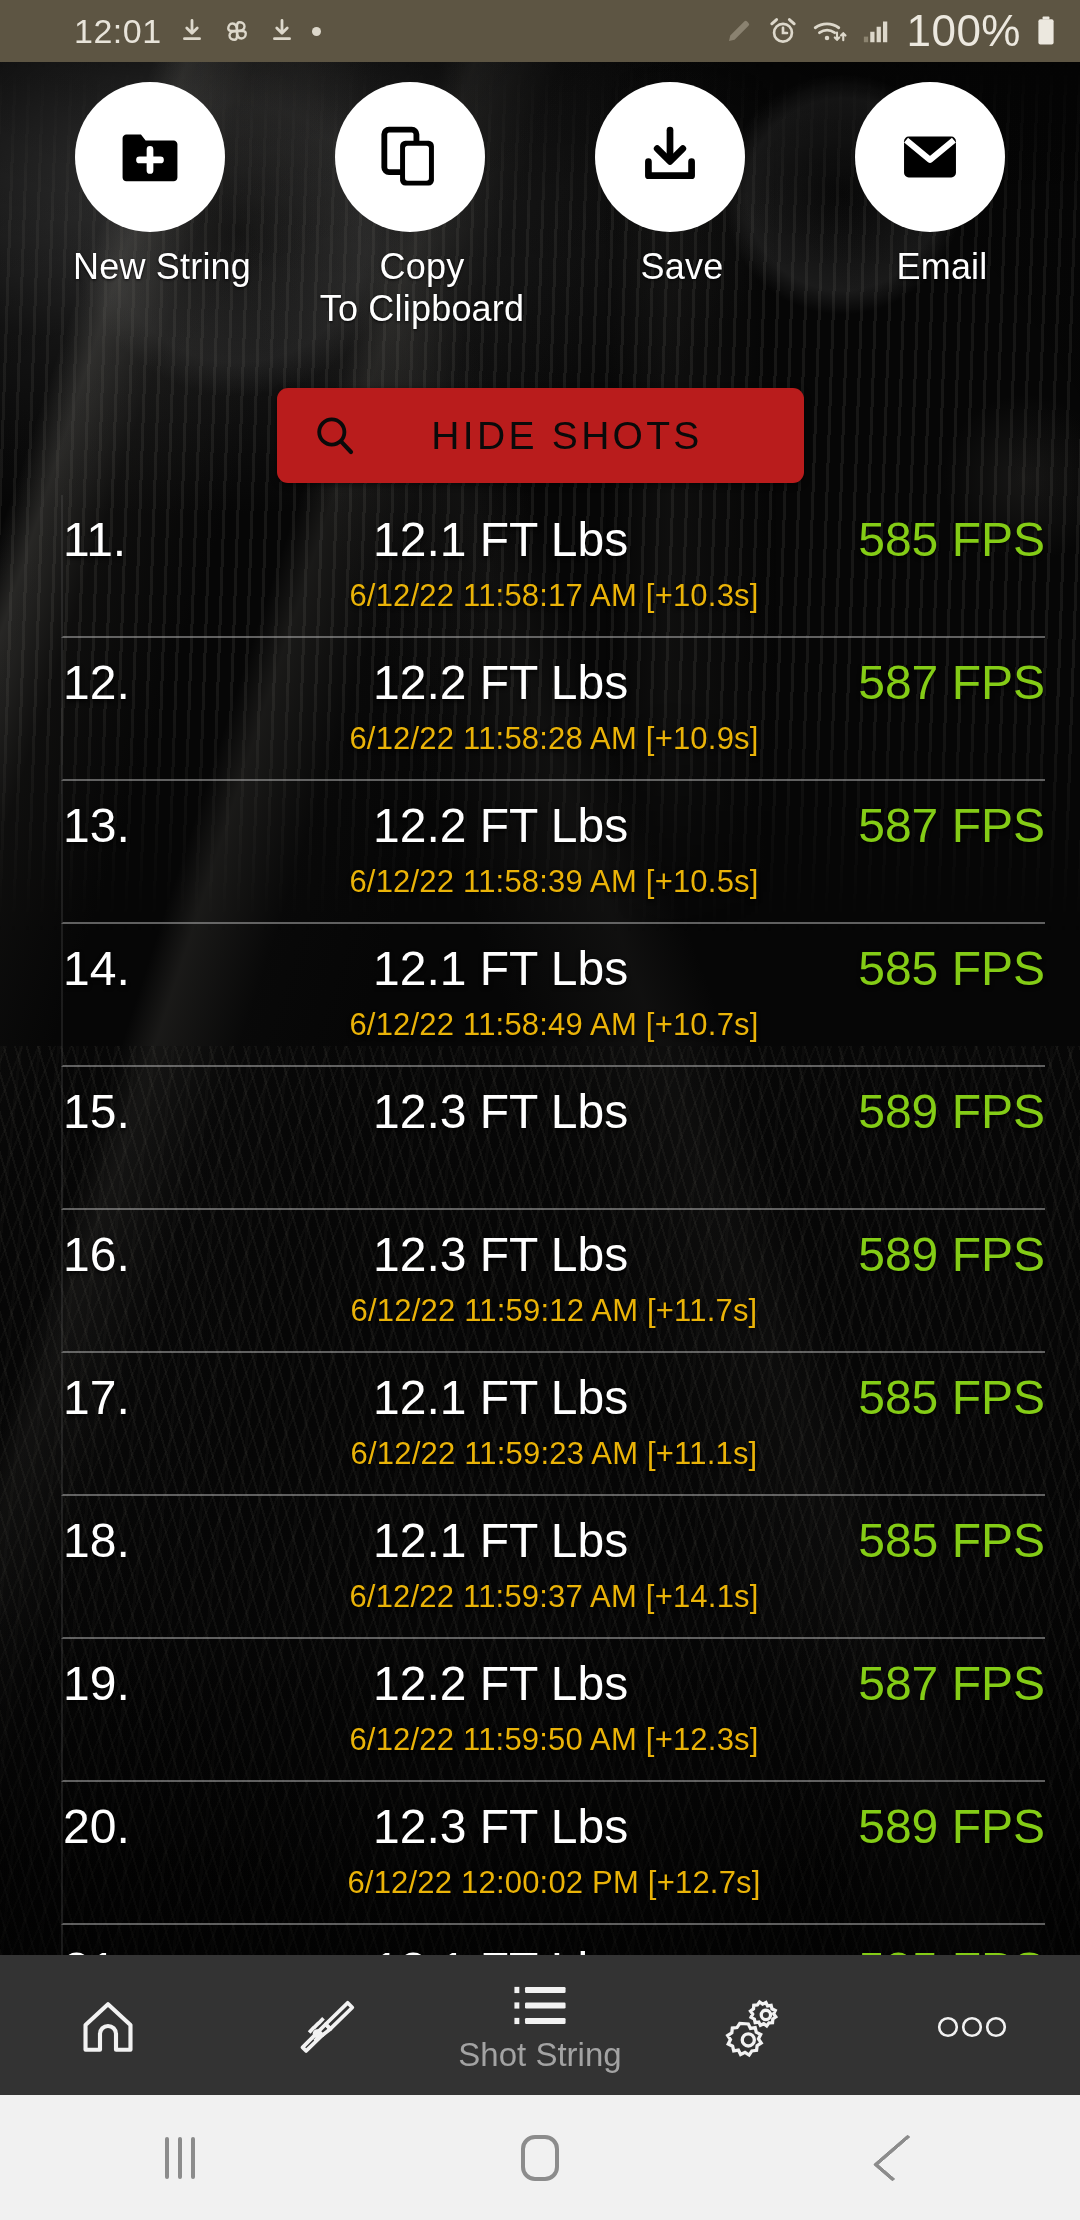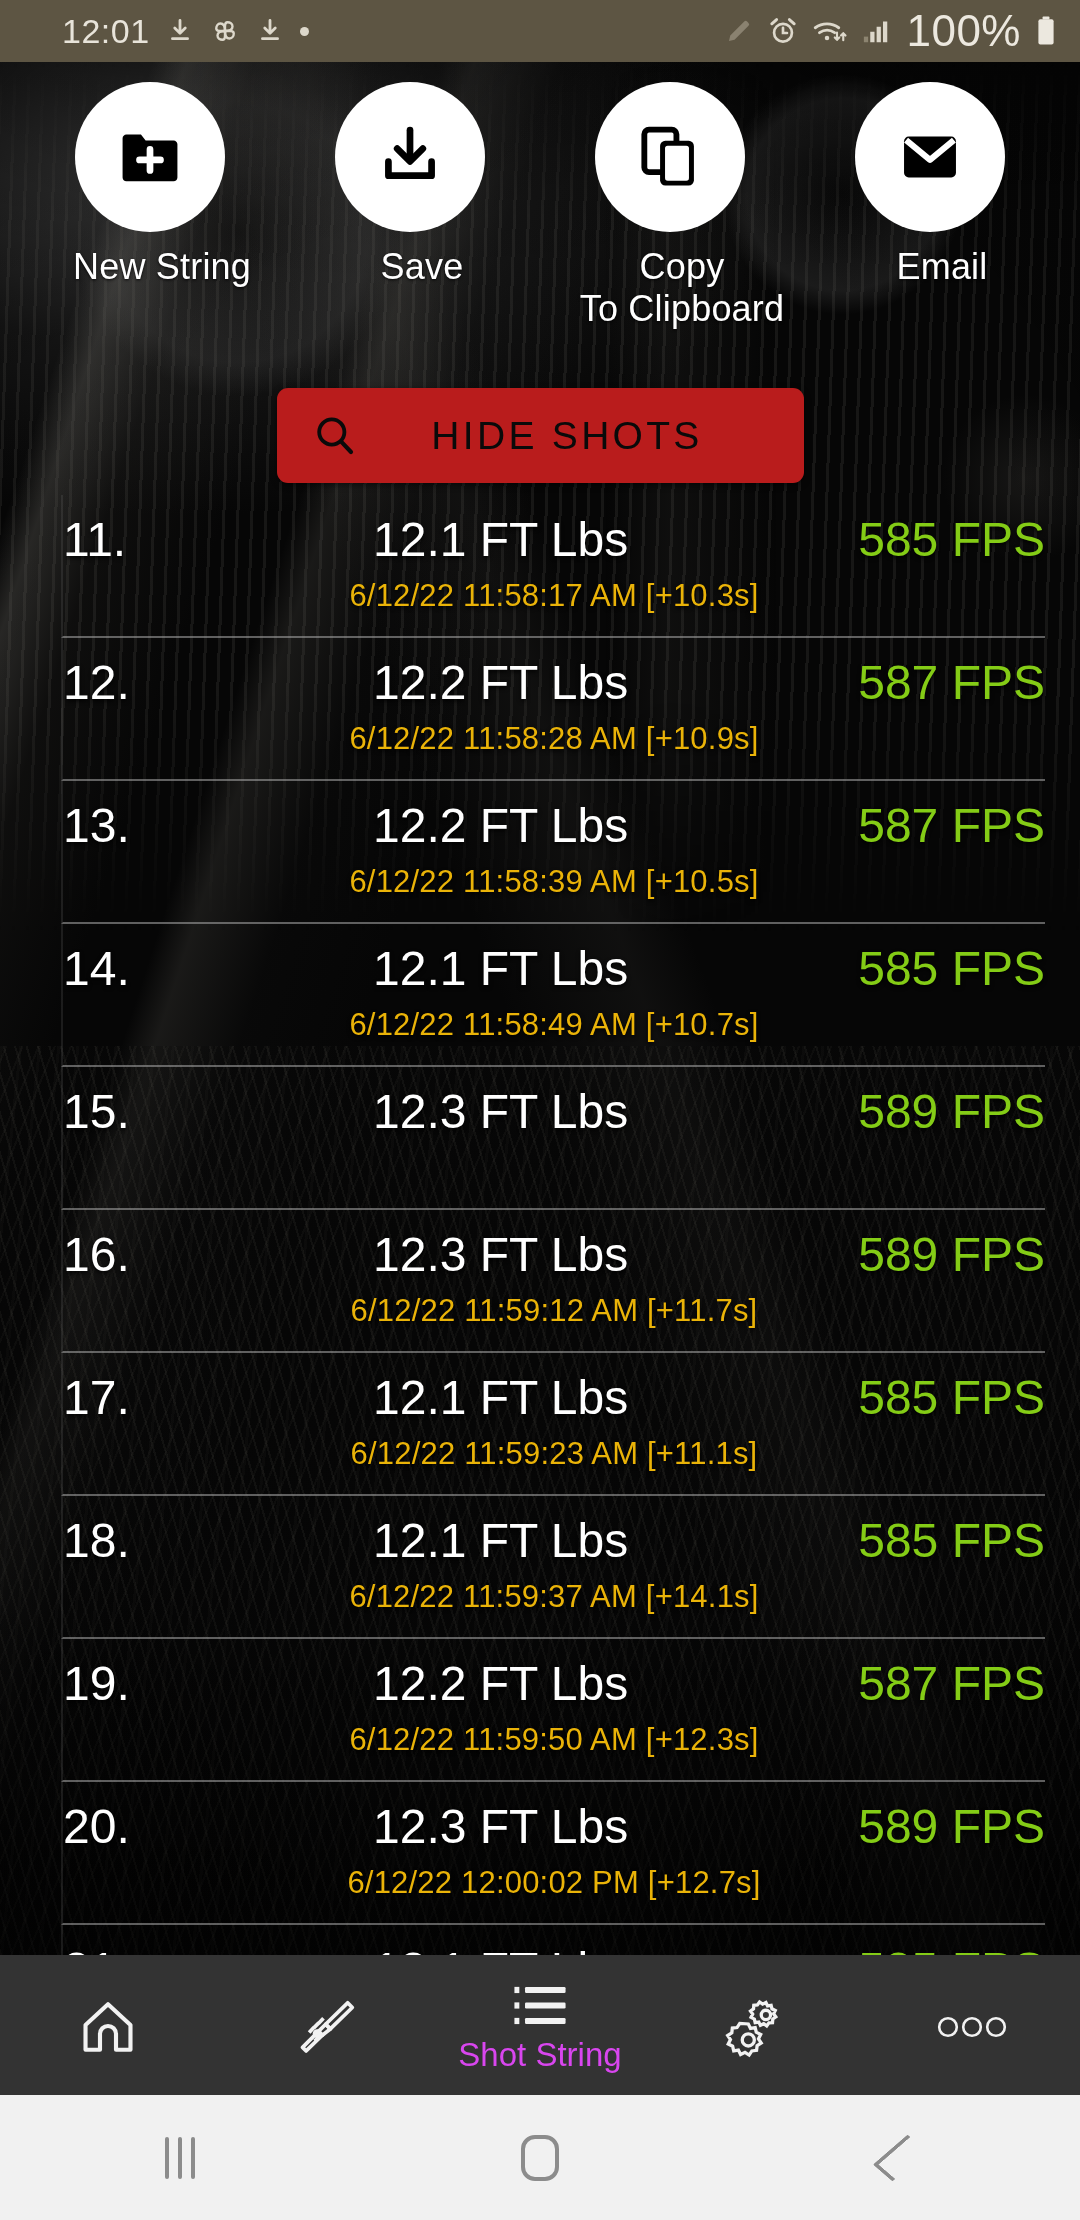--- a/index.html
+++ b/index.html
@@ -14,21 +14,21 @@
   
   #statusbar {
     position:absolute; top:0; left:0; width:1080px; height:62px;
     background:#5d5543;
     display:flex; align-items:center;
     padding:0 22px 0 62px;
     color:#e8e4da;
     z-index:40;
   }
   #sb-left { display:flex; align-items:center; gap:16px; }
-  #sb-clock { font-size:34px; letter-spacing:0.5px; line-height:1; color:#e8e4da; }
+  #sb-clock { font-size:34px; letter-spacing:0.5px; line-height:1; color:#e8e4da;margin-left:12px; }
   #sb-right { margin-left:auto; display:flex; align-items:center; gap:13px; }
   .sb-ico { display:block; }
   #sb-battery-text { font-size:44px; color:#ece8df; letter-spacing:0.5px; }
   .sb-dot { width:9px; height:9px; border-radius:50%; background:#ddd8cb; }
 
   
   #bgphoto {
     position:absolute; top:62px; left:0; width:1080px; height:1893px;
     overflow:hidden; z-index:0;
     background:#0a0a0a;
@@ -155,21 +155,21 @@
   #bottomnav {
     position:absolute; bottom:125px; left:0; width:1080px; height:140px;
     background:#333333; z-index:30;
     display:flex; align-items:center;
   }
   .nav-item {
     flex:1; display:flex; flex-direction:column; align-items:center;
     justify-content:center; cursor:pointer; height:100%;
     padding-top:4px;
   }
-  .nav-label { color:#d946ef; font-size:33px; margin-top:4px; }
+  .nav-label { color:#a3a3a3; font-size:33px; margin-top:4px; }
 
   
   #sysnav {
     position:absolute; bottom:0; left:0; width:1080px; height:125px;
     background:#f1f1f1; z-index:35;
     display:flex; align-items:center;
   }
   .sys-item { flex:1; display:flex; align-items:center; justify-content:center; cursor:pointer; }
   .sys-bars { display:flex; gap:9px; }
   .sys-bars i { display:block; width:4px; height:42px; background:#8c8c8c; border-radius:2px; }
@@ -255,40 +255,40 @@
           <path d="M2.6 5.6c0-.7.6-1.3 1.3-1.3h5l1.6 2h9.6c.7 0 1.3.6 1.3 1.3v11.4c0 .7-.6 1.3-1.3 1.3H3.9c-.7 0-1.3-.6-1.3-1.3z" fill="#000"></path>
           <path d="M12 9.4v7.2M8.4 13h7.2" stroke="#fff" stroke-width="2.3" stroke-linecap="round"></path>
         </svg>
       </div>
       <div class="action-label">New String</div>
     </div>
 
     <div class="action">
       <div class="action-circle">
         <svg width="70" height="70" viewBox="0 0 24 24">
+          <rect x="3.2" y="2.6" width="11" height="14.6" rx="1.6" fill="none" stroke="#000" stroke-width="2"></rect>
+          <rect x="8.6" y="6.4" width="11.6" height="15.4" rx="1.8" fill="#000"></rect>
+          <rect x="10.3" y="8.1" width="8.2" height="12" rx="0.9" fill="#fff"></rect>
+        </svg>
+      </div>
+      <div class="action-label">
+        <span>Copy</span><br>
+        <span>To Clipboard</span>
+      </div>
+    </div>
+
+    <div class="action">
+      <div class="action-circle">
+        <svg width="70" height="70" viewBox="0 0 24 24">
           <path d="M12 2.8v9.6" stroke="#000" stroke-width="2.3" stroke-linecap="round"></path>
           <path d="M7.6 9.1 12 13.5l4.4-4.4" fill="none" stroke="#000" stroke-width="2.3" stroke-linecap="round" stroke-linejoin="round"></path>
           <path d="M4.6 13.6v4.8h14.8v-4.8" fill="none" stroke="#000" stroke-width="2.3" stroke-linecap="round" stroke-linejoin="round"></path>
         </svg>
       </div>
       <div class="action-label">Save</div>
-    </div>
-
-    <div class="action">
-      <div class="action-circle">
-        <svg width="70" height="70" viewBox="0 0 24 24">
-          <rect x="3.2" y="2.6" width="11" height="14.6" rx="1.6" fill="none" stroke="#000" stroke-width="2"></rect>
-          <rect x="8.6" y="6.4" width="11.6" height="15.4" rx="1.8" fill="#000"></rect>
-          <rect x="10.3" y="8.1" width="8.2" height="12" rx="0.9" fill="#fff"></rect>
-        </svg>
-      </div>
-      <div class="action-label">
-        <span>Copy</span><br>
-        <span>To Clipboard</span>
-      </div>
     </div>
 
     <div class="action">
       <div class="action-circle">
         <svg width="70" height="70" viewBox="0 0 24 24">
           <rect x="3.1" y="5" width="17.8" height="14" rx="1.6" fill="#000"></rect>
           <path d="M3.8 6.2 12 13l8.2-6.8" fill="none" stroke="#fff" stroke-width="2.1" stroke-linejoin="round"></path>
         </svg>
       </div>
       <div class="action-label">Email</div>

